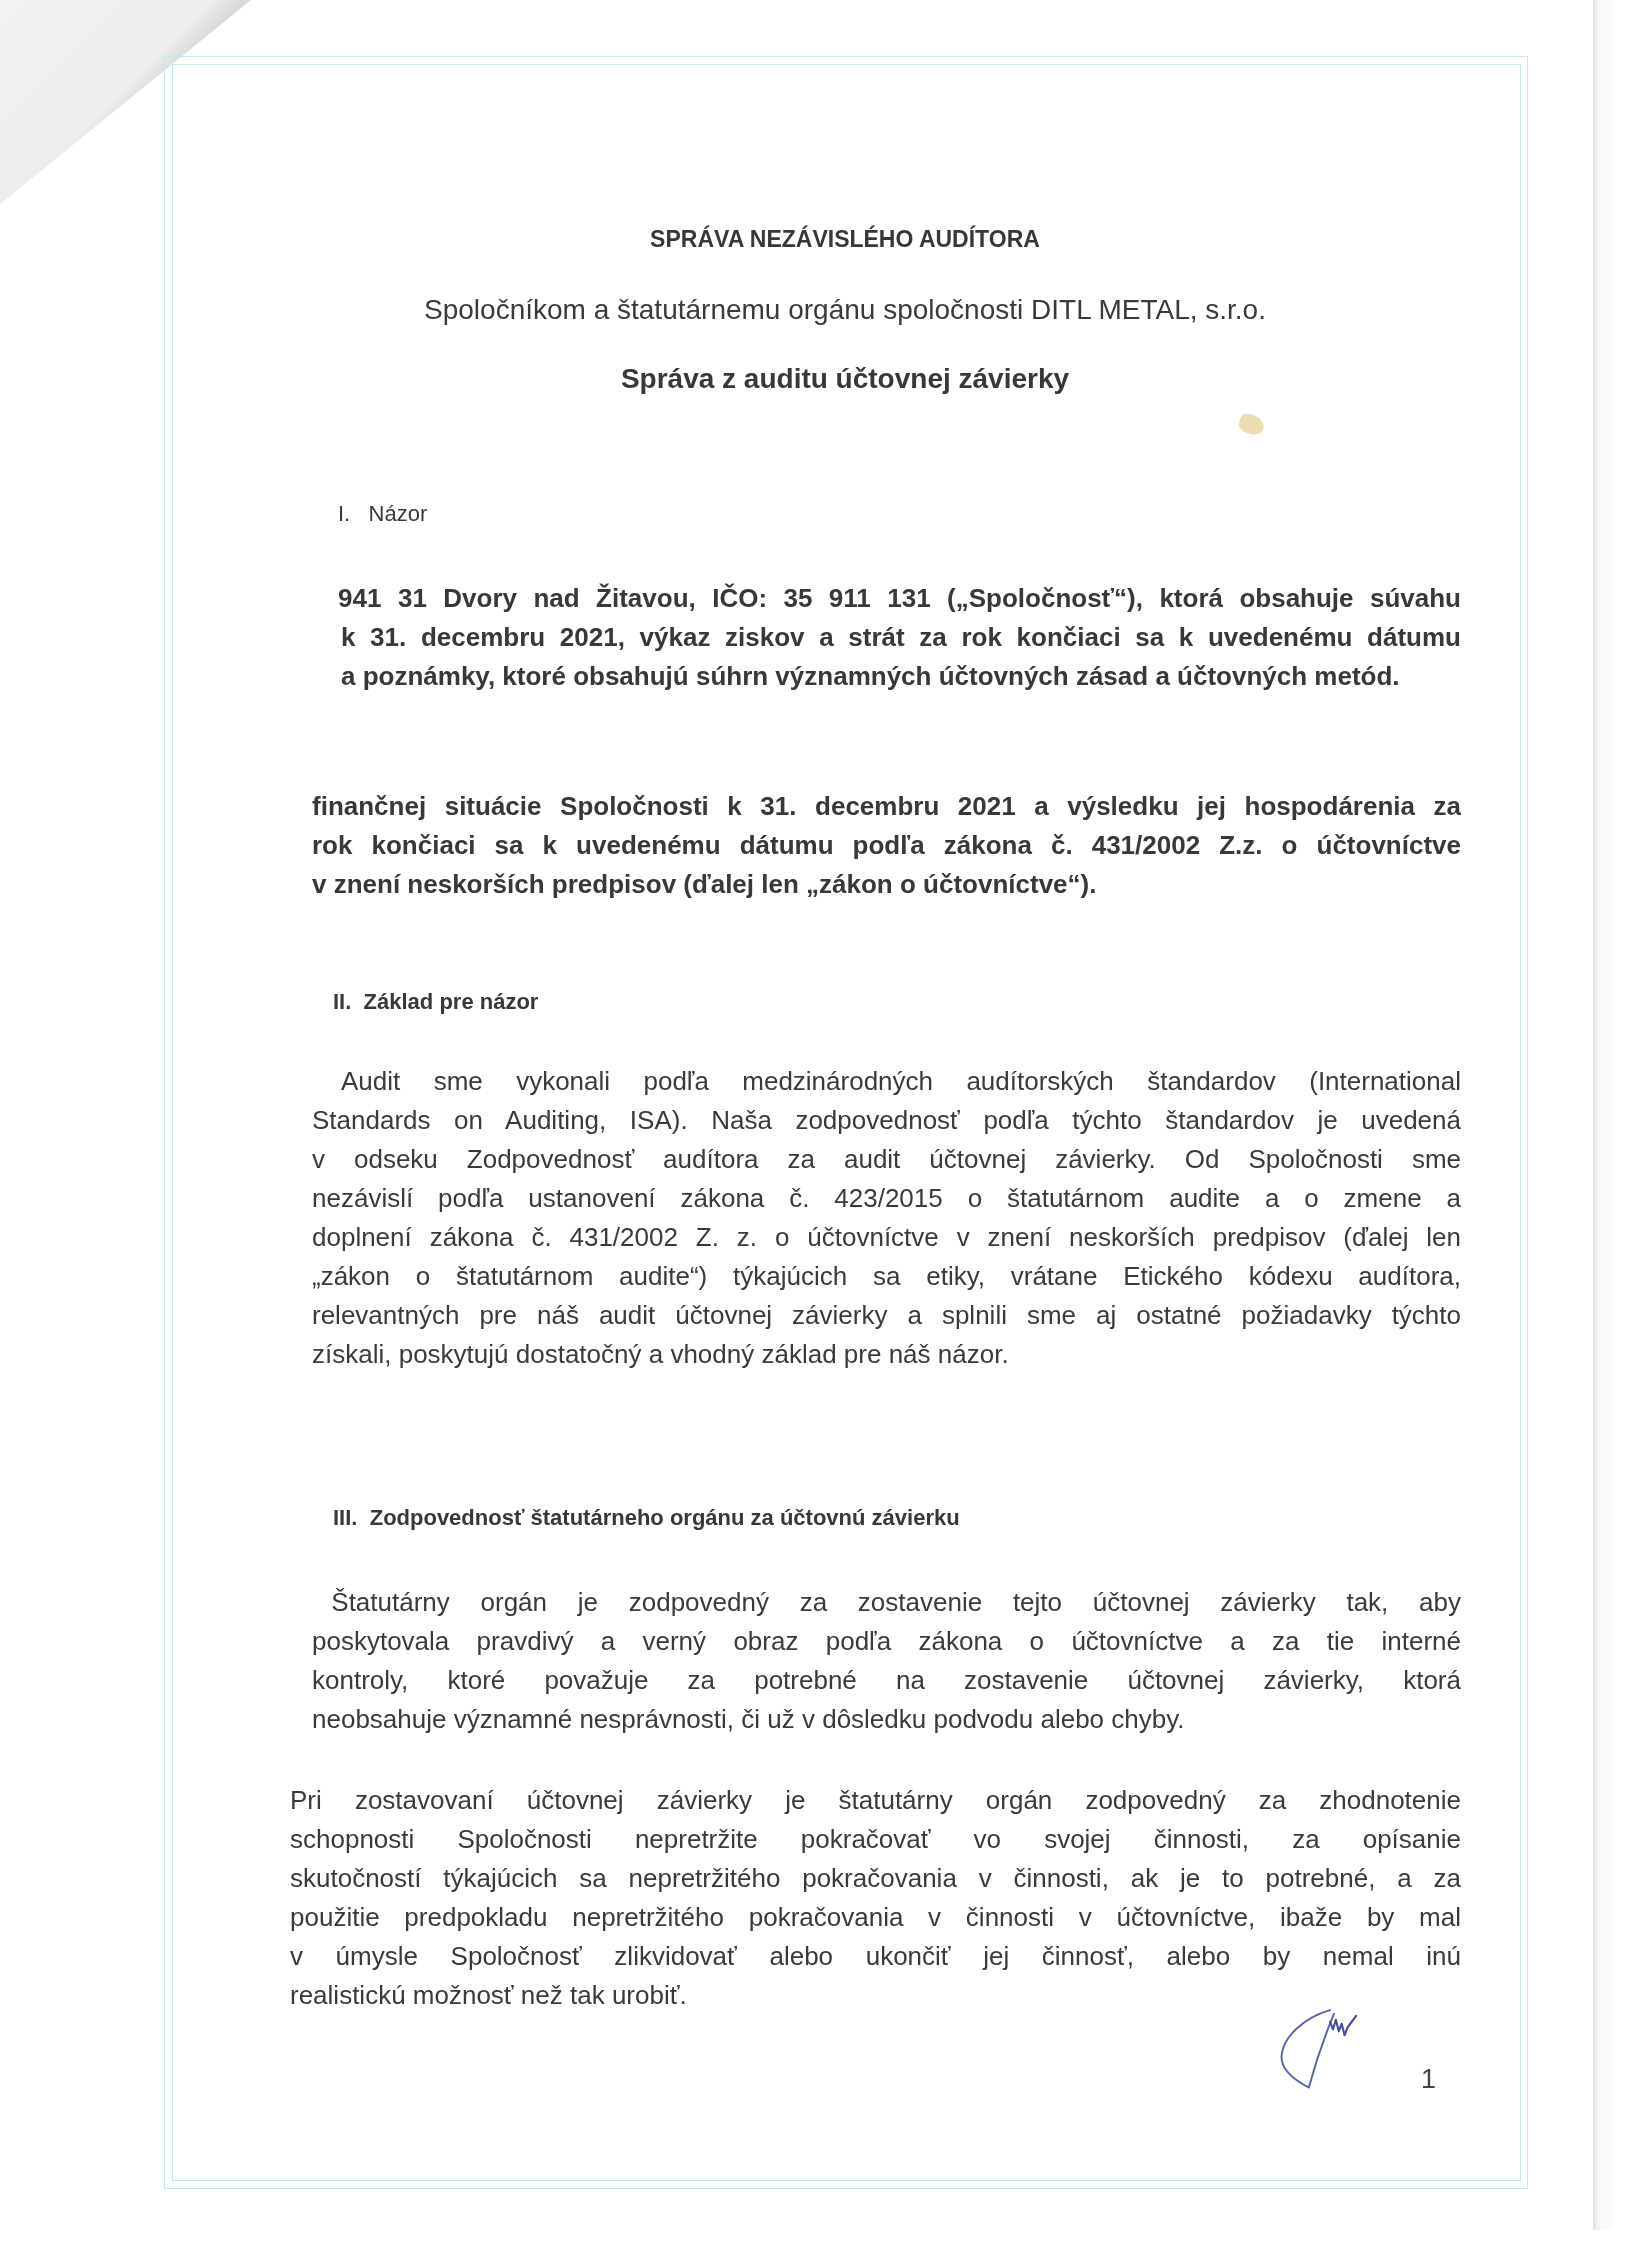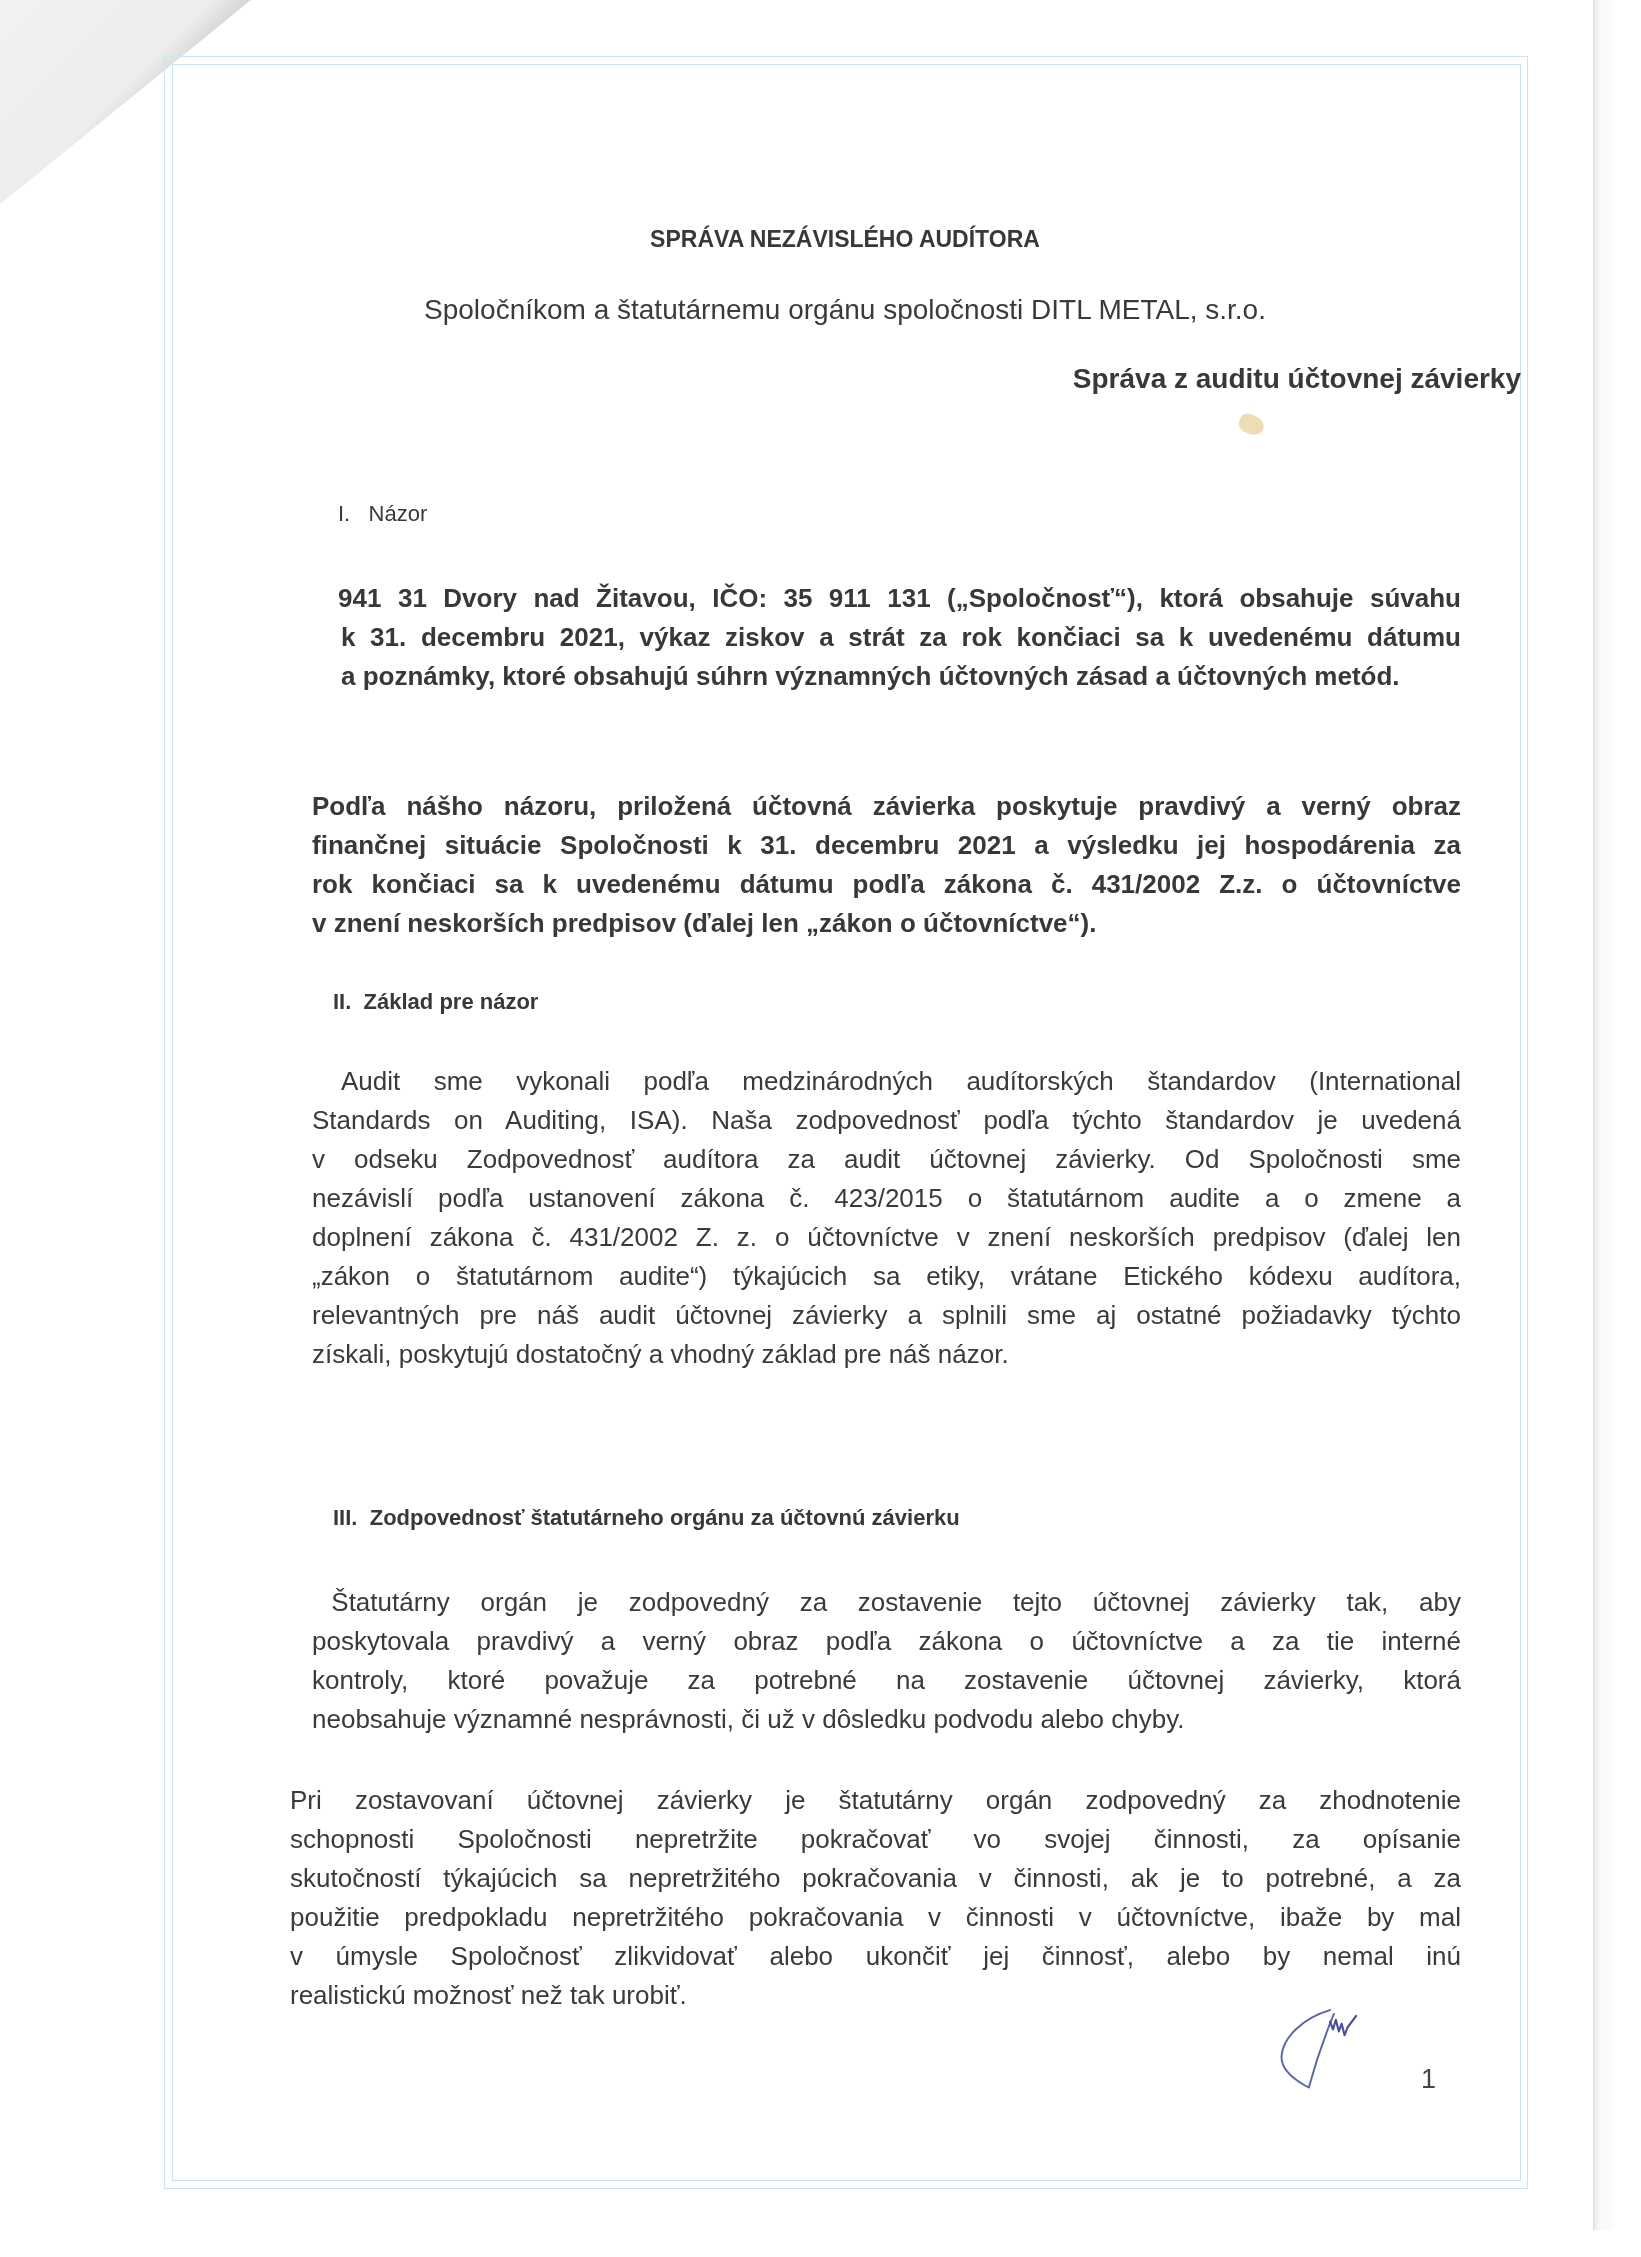--- a/index.html
+++ b/index.html
@@ -68,21 +68,20 @@
     left: 169px; width: 1352px; top: 220px;
     font-size: 23px;
   }
   .subtitle {
     left: 169px; width: 1352px; top: 266px;
     font-size: 28px; font-weight: normal; margin-top: 24px;
   }
   .report-heading {
     left: 169px; width: 1352px; top: 359px;
     font-size: 28px;
-    text-align: right;
   }
   .section-heading {
     font-size: 22px;
   }
   .para {
     white-space: normal;
     text-align: justify;
     width: 1120px;
     left: 341px;
   }
@@ -127,21 +126,20 @@
   <span>I.</span>&nbsp;&nbsp;&nbsp;<span>Názor</span>
 </div>
 
 <div class="text para bold" style="top:579px; left:341px; width:1120px;">
   <span class="line" style="margin-left:-2.9px;">941 31 Dvory nad Žitavou,  IČO: 35 911 131 („Spoločnosť“), ktorá obsahuje súvahu</span>
   <span class="line">k 31. decembru 2021, výkaz ziskov a strát za rok končiaci sa k uvedenému dátumu</span>
   <span class="line last">a poznámky, ktoré obsahujú súhrn významných účtovných zásad a účtovných metód.</span>
 </div>
 
 <div class="text para bold" style="top:787px; left:312px; width:1149px;">
-  <span class="line">Podľa nášho názoru, priložená účtovná závierka poskytuje pravdivý a verný obraz</span>
   <span class="line">finančnej situácie Spoločnosti k 31. decembru 2021 a výsledku jej hospodárenia za</span>
   <span class="line">rok končiaci sa k uvedenému dátumu podľa zákona č. 431/2002 Z.z. o účtovníctve</span>
   <span class="line last">v znení neskorších predpisov (ďalej len „zákon o účtovníctve“).</span>
 </div>
 
 <div class="text bold section-heading" style="left:333px; top:982px;">
   <span>II.</span>&nbsp;&nbsp;<span>Základ pre názor</span>
 </div>
 
 <div class="text para" style="top:1062px; left:312px; width:1149px;">

